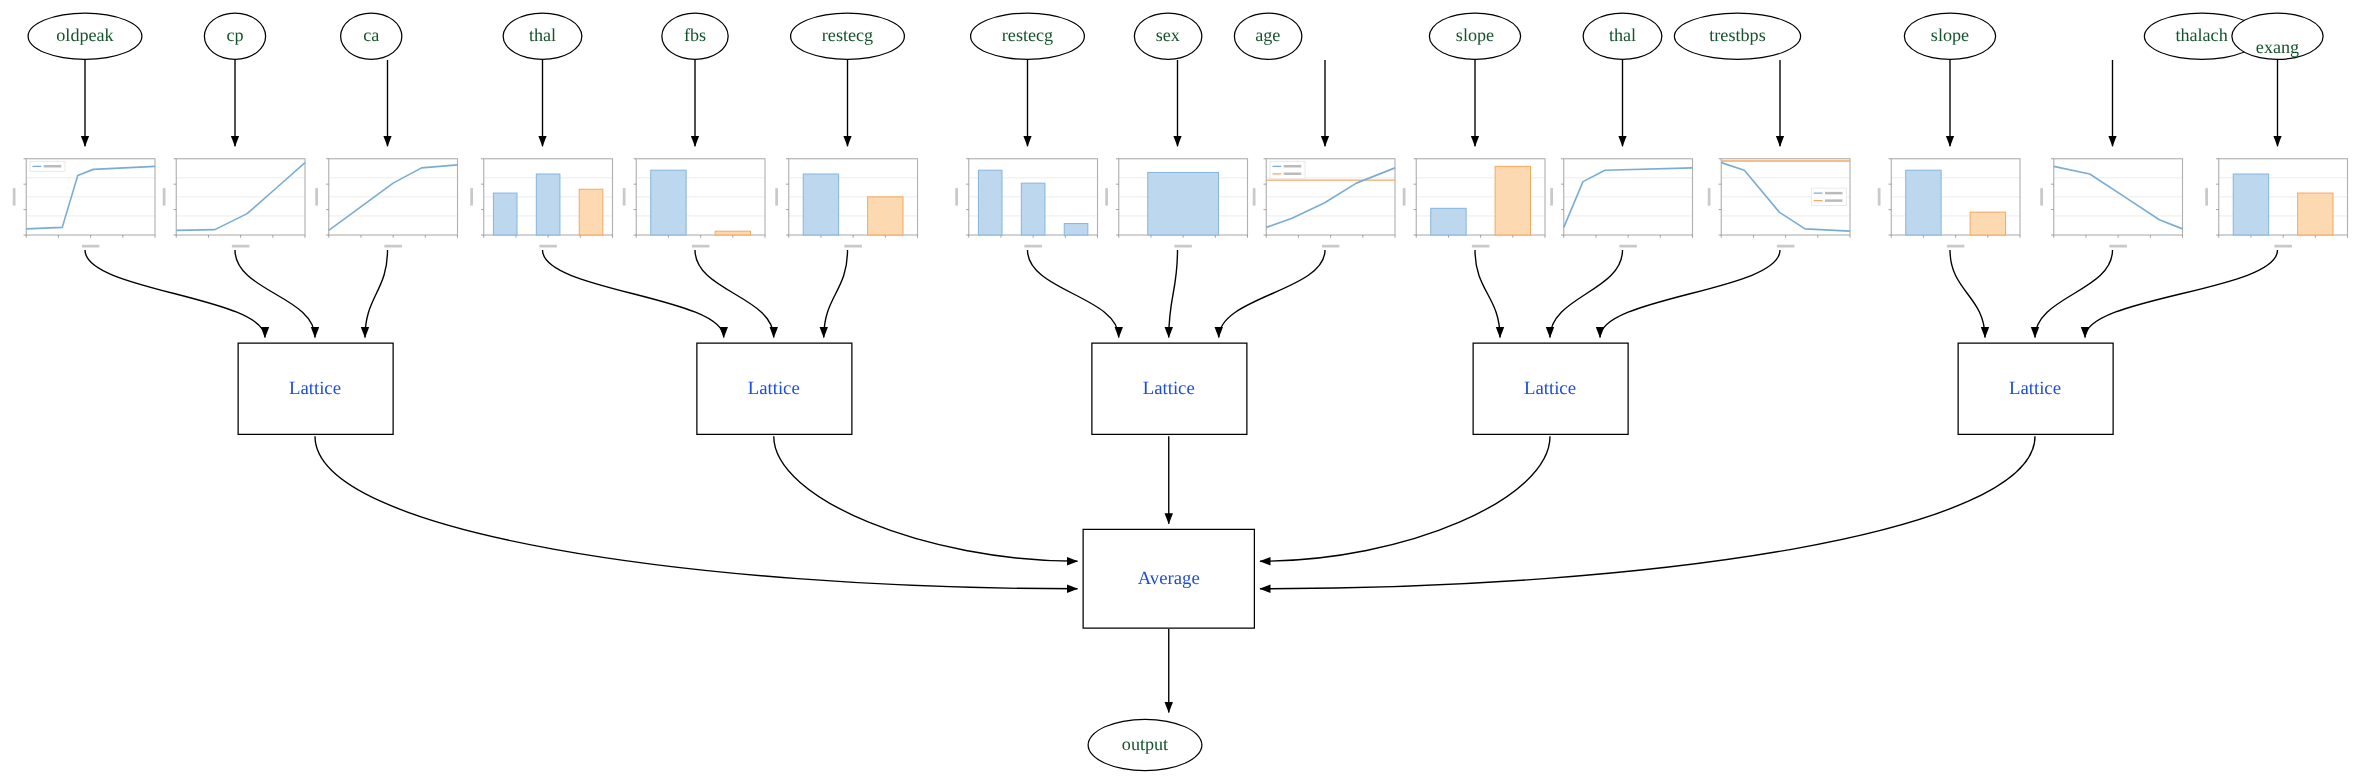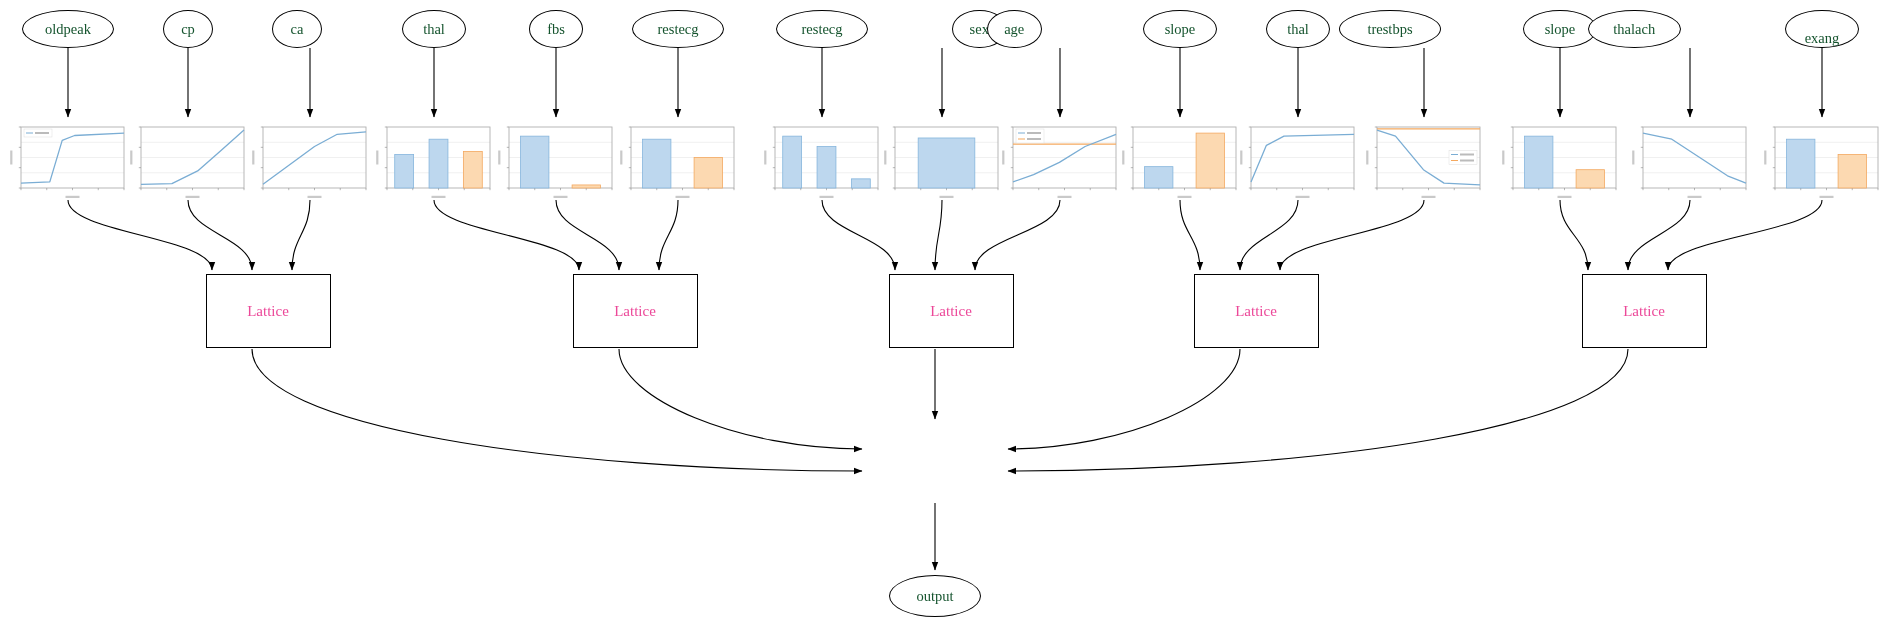--- a/index.html
+++ b/index.html
@@ -10,21 +10,21 @@
   #edge-layer{position:absolute;left:0;top:0;width:1884px;height:627px;}
   #node-layer{position:absolute;left:0;top:0;width:1884px;height:627px;}
   .node-ellipse{
     position:absolute;border:1px solid #000;border-radius:50%;
     display:flex;align-items:center;justify-content:center;
     font-size:14.5px;color:#14532d;background:#fff;box-sizing:border-box;
   }
   .node-box{
     position:absolute;border:1px solid #000;
     display:flex;align-items:center;justify-content:center;
-    font-size:15px;color:#ec4899;background:#fff;box-sizing:border-box;margin-left:16px;
+    font-size:15px;color:#1d4ed8;background:#fff;box-sizing:border-box;
   }
   .chart{
     position:absolute;background:#fff;box-sizing:border-box;
   }
   .chart svg{display:block;}
 </style>
 </head>
 <body>
 
 <div id="canvas">
@@ -242,21 +242,21 @@
           <line x1="9.8" y1="24.333333333333332" x2="12" y2="24.333333333333332" stroke="#888" stroke-width="0.6"></line>
           <line x1="9.8" y1="44.666666666666664" x2="12" y2="44.666666666666664" stroke="#888" stroke-width="0.6"></line>
           <line x1="9.8" y1="65" x2="12" y2="65" stroke="#888" stroke-width="0.6"></line>
           <rect x="56.5" y="72.8" width="14" height="2.2" fill="#c9c9c9"></rect>
           <rect x="1.2" y="27.5" width="2.2" height="14" fill="#c9c9c9"></rect>
           <rect x="19.725" y="13.149999999999999" width="18.883333333333336" height="51.85" fill="#bdd7ee" stroke="#85b5dc" stroke-width="0.8"></rect>
           <rect x="54.05833333333333" y="23.519999999999996" width="18.883333333333336" height="41.480000000000004" fill="#bdd7ee" stroke="#85b5dc" stroke-width="0.8"></rect>
           <rect x="88.39166666666668" y="55.85" width="18.883333333333336" height="9.15" fill="#bdd7ee" stroke="#85b5dc" stroke-width="0.8"></rect>
         </svg>
       </div>
-      <div class="node-ellipse" style="left: 952px; top: 10px; width: 54.5px; height: 38px;">
+      <div class="node-ellipse" style="left: 907px; top: 10px; width: 54.5px; height: 38px;">
         <span>sex</span>
       </div>
       <div class="chart" style="left: 883px; top: 123px; width: 118px; height: 76px;">
         <svg width="118" height="76">
           <rect x="0" y="0" width="118" height="76" fill="#ffffff"></rect>
           <line x1="12" y1="19.25" x2="115" y2="19.25" stroke="#ececec" stroke-width="0.8"></line>
           <line x1="12" y1="34.5" x2="115" y2="34.5" stroke="#ececec" stroke-width="0.8"></line>
           <line x1="12" y1="49.75" x2="115" y2="49.75" stroke="#ececec" stroke-width="0.8"></line>
           <rect x="12" y="4" width="103" height="61" fill="none" stroke="#b0b0b0" stroke-width="0.9"></rect>
           <line x1="12" y1="65" x2="12" y2="67.2" stroke="#888" stroke-width="0.6"></line>
@@ -400,21 +400,21 @@
           <line x1="9.8" y1="4" x2="12" y2="4" stroke="#888" stroke-width="0.6"></line>
           <line x1="9.8" y1="24.333333333333332" x2="12" y2="24.333333333333332" stroke="#888" stroke-width="0.6"></line>
           <line x1="9.8" y1="44.666666666666664" x2="12" y2="44.666666666666664" stroke="#888" stroke-width="0.6"></line>
           <line x1="9.8" y1="65" x2="12" y2="65" stroke="#888" stroke-width="0.6"></line>
           <rect x="56.5" y="72.8" width="14" height="2.2" fill="#c9c9c9"></rect>
           <rect x="1.2" y="27.5" width="2.2" height="14" fill="#c9c9c9"></rect>
           <rect x="23.5875" y="13.149999999999999" width="28.325000000000003" height="51.85" fill="#bdd7ee" stroke="#85b5dc" stroke-width="0.8"></rect>
           <rect x="75.0875" y="46.7" width="28.325000000000003" height="18.3" fill="#fcd9b1" stroke="#f3a860" stroke-width="0.8"></rect>
         </svg>
       </div>
-      <div class="node-ellipse" style="left: 1588px; top: 10px; width: 92.5px; height: 38px;">
+      <div class="node-ellipse" style="left: 1715px; top: 10px; width: 92.5px; height: 38px;">
         <span>thalach</span>
       </div>
       <div class="chart" style="left: 1631px; top: 123px; width: 118px; height: 76px;">
         <svg width="118" height="76">
           <rect x="0" y="0" width="118" height="76" fill="#ffffff"></rect>
           <line x1="12" y1="19.25" x2="115" y2="19.25" stroke="#ececec" stroke-width="0.8"></line>
           <line x1="12" y1="34.5" x2="115" y2="34.5" stroke="#ececec" stroke-width="0.8"></line>
           <line x1="12" y1="49.75" x2="115" y2="49.75" stroke="#ececec" stroke-width="0.8"></line>
           <rect x="12" y="4" width="103" height="61" fill="none" stroke="#b0b0b0" stroke-width="0.9"></rect>
           <line x1="12" y1="65" x2="12" y2="67.2" stroke="#888" stroke-width="0.6"></line>
@@ -464,17 +464,20 @@
       </div>
       <div class="node-box" style="left: 872.5px; top: 274px; width: 125px; height: 74px;">
         <span>Lattice</span>
       </div>
       <div class="node-box" style="left: 1177.5px; top: 274px; width: 125px; height: 74px;">
         <span>Lattice</span>
       </div>
       <div class="node-box" style="left: 1565.5px; top: 274px; width: 125px; height: 74px;">
         <span>Lattice</span>
       </div>
-      <div class="node-ellipse" style="left: 889px; top: 575px; width: 92px; height: 42px;">
+      <div class="node-box" style="left: 866px; top: 423px; width: 138px; height: 80px;">
+        <span>Average</span>
+      </div>
+      <div class="node-ellipse" style="left: 870px; top: 575px; width: 92px; height: 42px;">
         <span>output</span>
       </div>
     </div>
 </div>
 
 </body></html>

